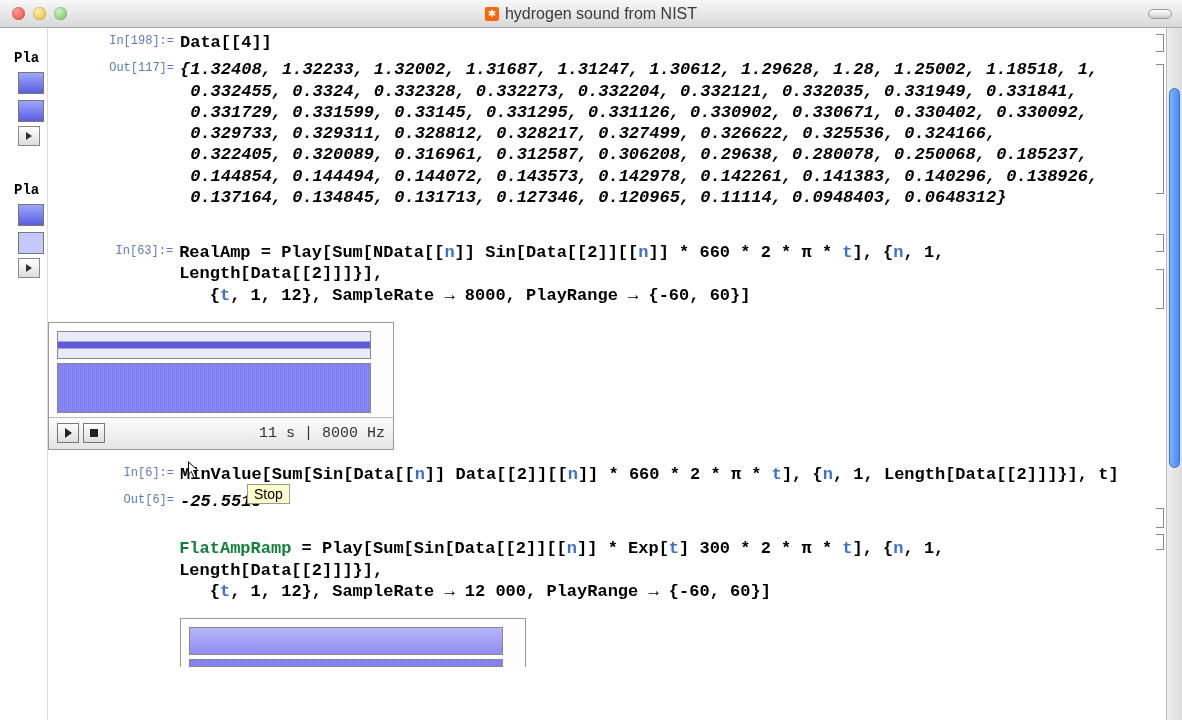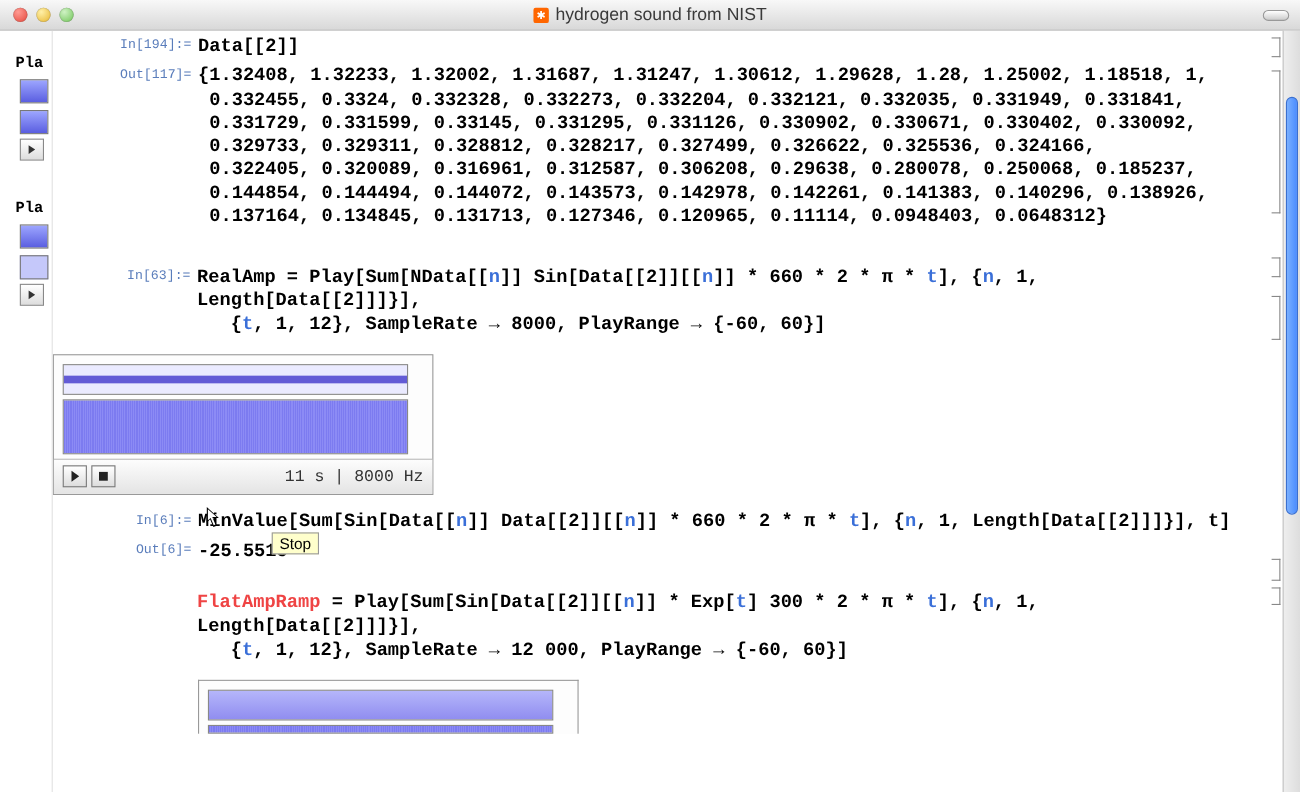--- a/index.html
+++ b/index.html
@@ -125,23 +125,23 @@
   padding-top: 2px;
   font-family: "Courier New", monospace;
 }
 .code, .output {
   font-family: "Courier New", monospace;
   font-size: 17px;
   font-weight: bold;
   line-height: 1.25;
   white-space: pre-wrap;
 }
-.output { font-weight: normal; }
+.output { font-weight: normal; font-style: italic; }
 .blueid { color: #3a6fd8; }
-.redsym { color: #ef4444; }
+.redsym { color: #15803d; }
 .audiobox {
   border: 1px solid #999;
   background: #fdfdfd;
   width: 346px;
 }
 .wave-row {
   padding: 8px 8px 4px 8px;
 }
 .wave1, .wave2, .wave3 {
   border: 1px solid #888;
@@ -272,22 +272,22 @@
     <div class="playsm"></div>
     <div class="lbl" style="margin-top:32px">Pla</div>
     <div class="thumb"></div>
     <div class="thumb wave"></div>
     <div class="playsm"></div>
   </div>
 
   <div class="notebook">
 
     <div class="cell">
-      <div class="iolabel">In[194]:=</div>
-      <div class="code">Data[[2]]</div>
+      <div class="iolabel">In[198]:=</div>
+      <div class="code">Data[[4]]</div>
     </div>
 
     <div class="cell">
       <div class="iolabel">Out[117]=</div>
       <div class="output" style="font-weight:bold">{1.32408, 1.32233, 1.32002, 1.31687, 1.31247, 1.30612, 1.29628, 1.28, 1.25002, 1.18518, 1,
  0.332455, 0.3324, 0.332328, 0.332273, 0.332204, 0.332121, 0.332035, 0.331949, 0.331841,
  0.331729, 0.331599, 0.33145, 0.331295, 0.331126, 0.330902, 0.330671, 0.330402, 0.330092,
  0.329733, 0.329311, 0.328812, 0.328217, 0.327499, 0.326622, 0.325536, 0.324166,
  0.322405, 0.320089, 0.316961, 0.312587, 0.306208, 0.29638, 0.280078, 0.250068, 0.185237,
  0.144854, 0.144494, 0.144072, 0.143573, 0.142978, 0.142261, 0.141383, 0.140296, 0.138926,

